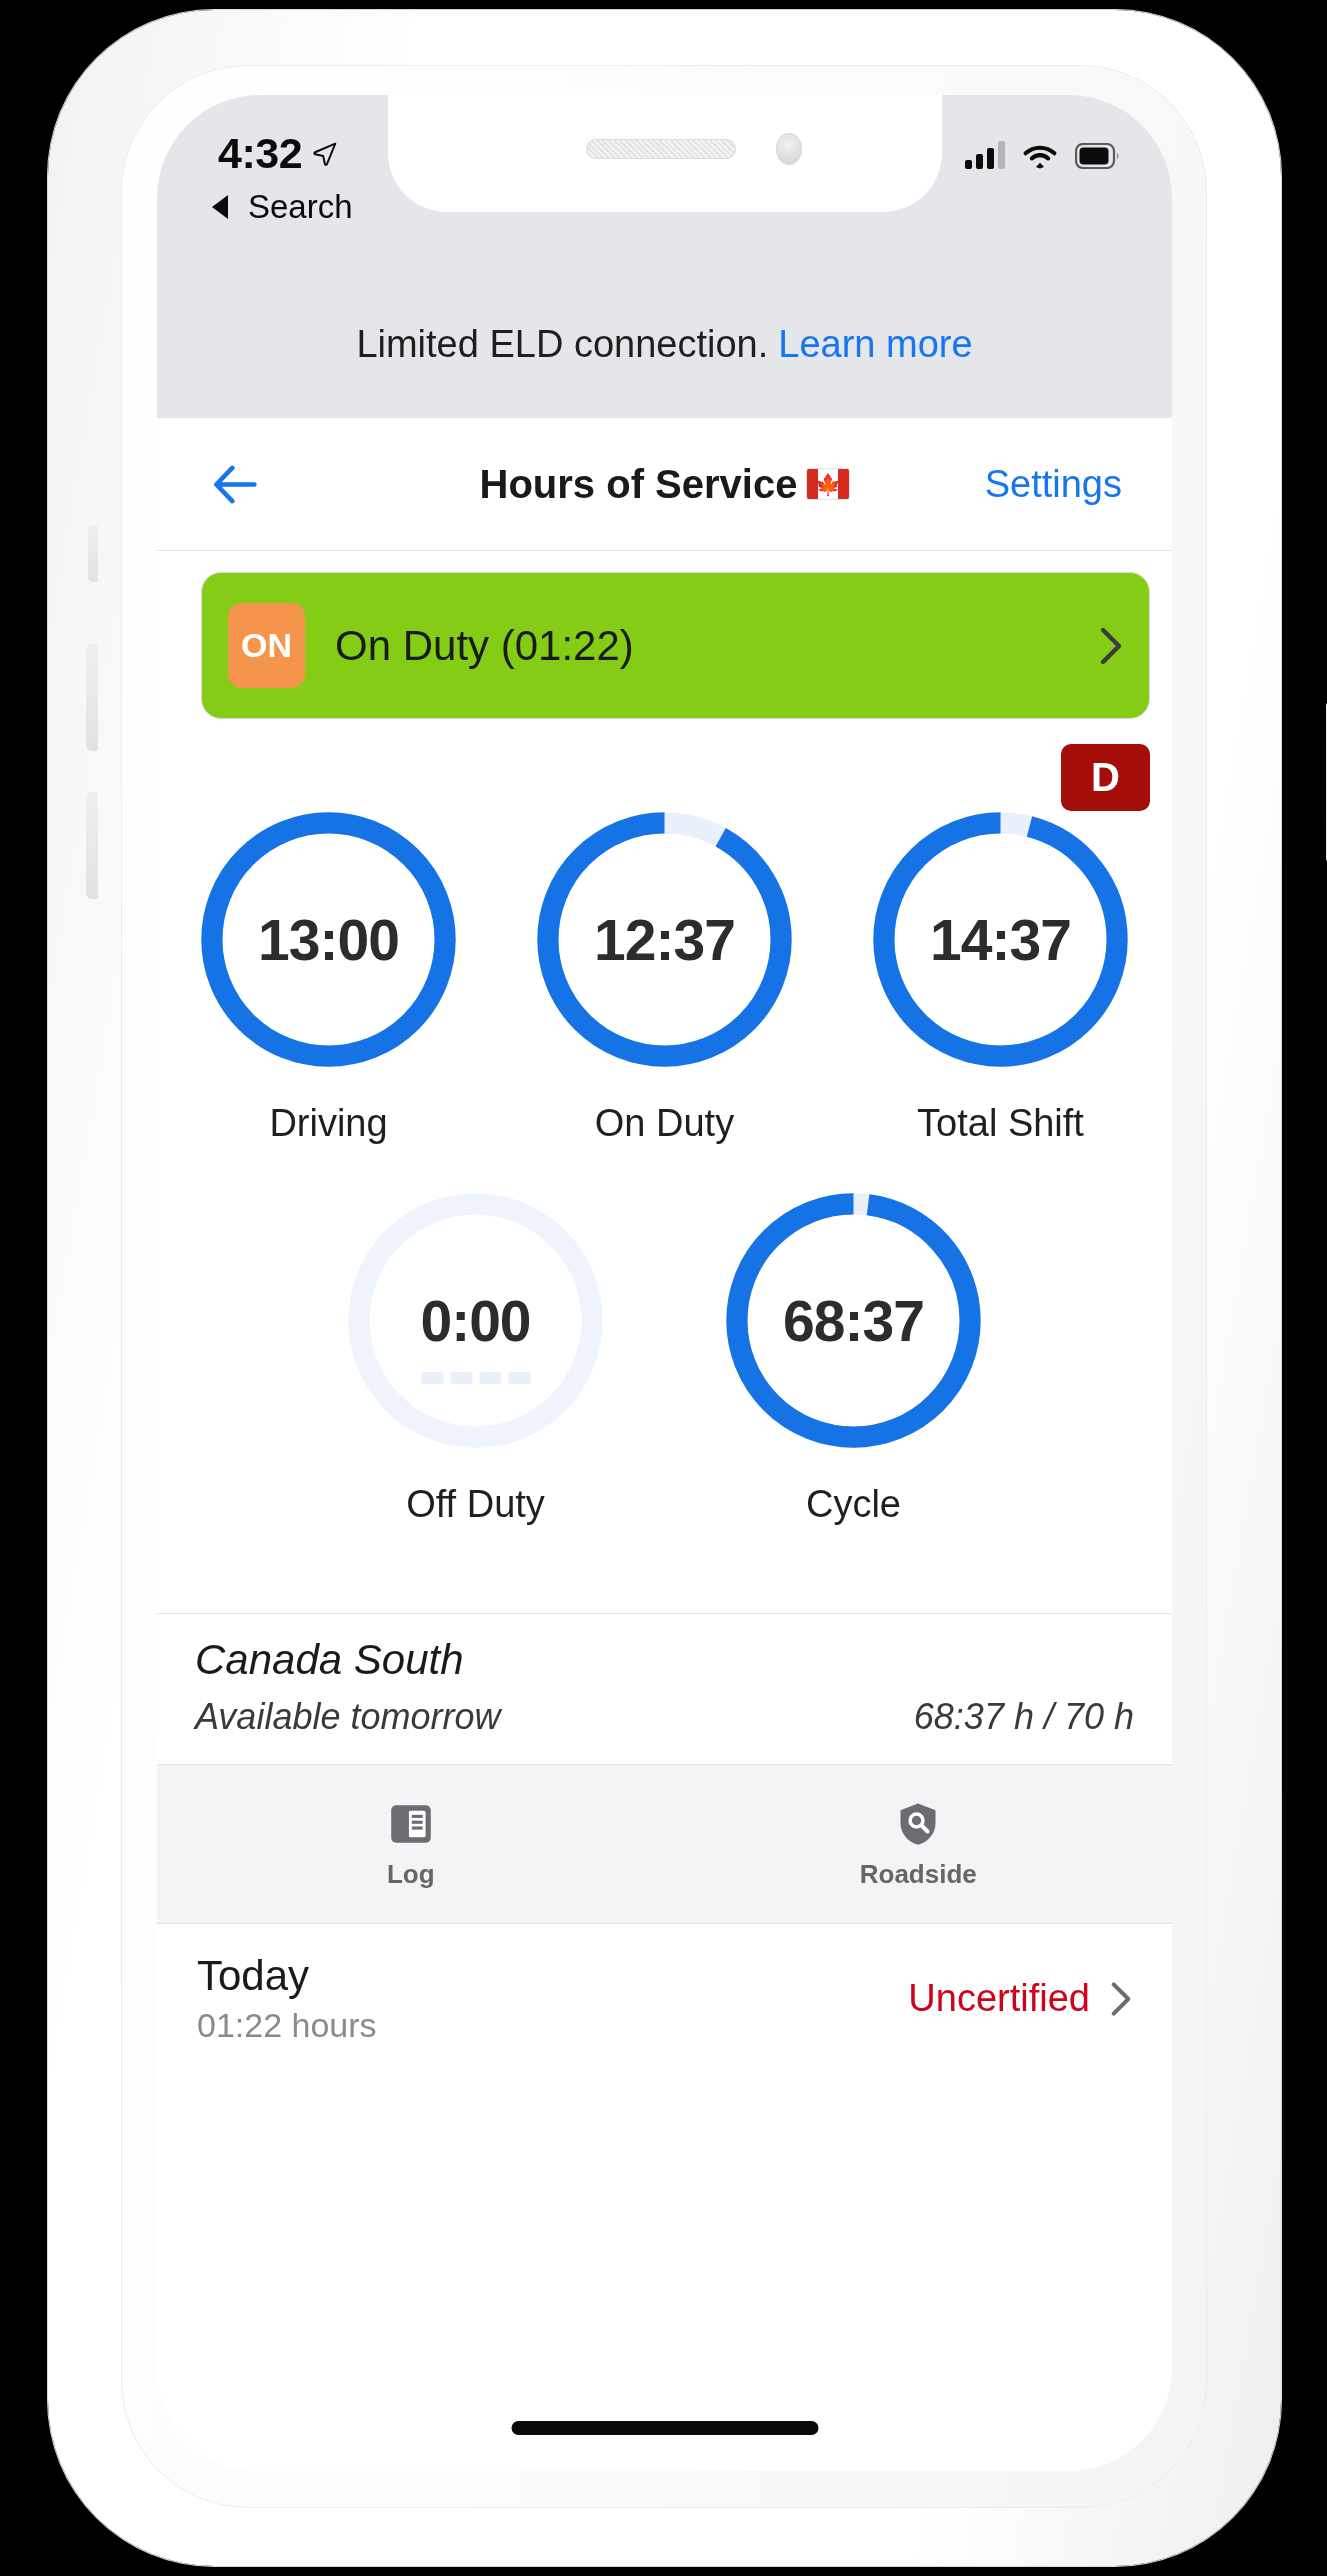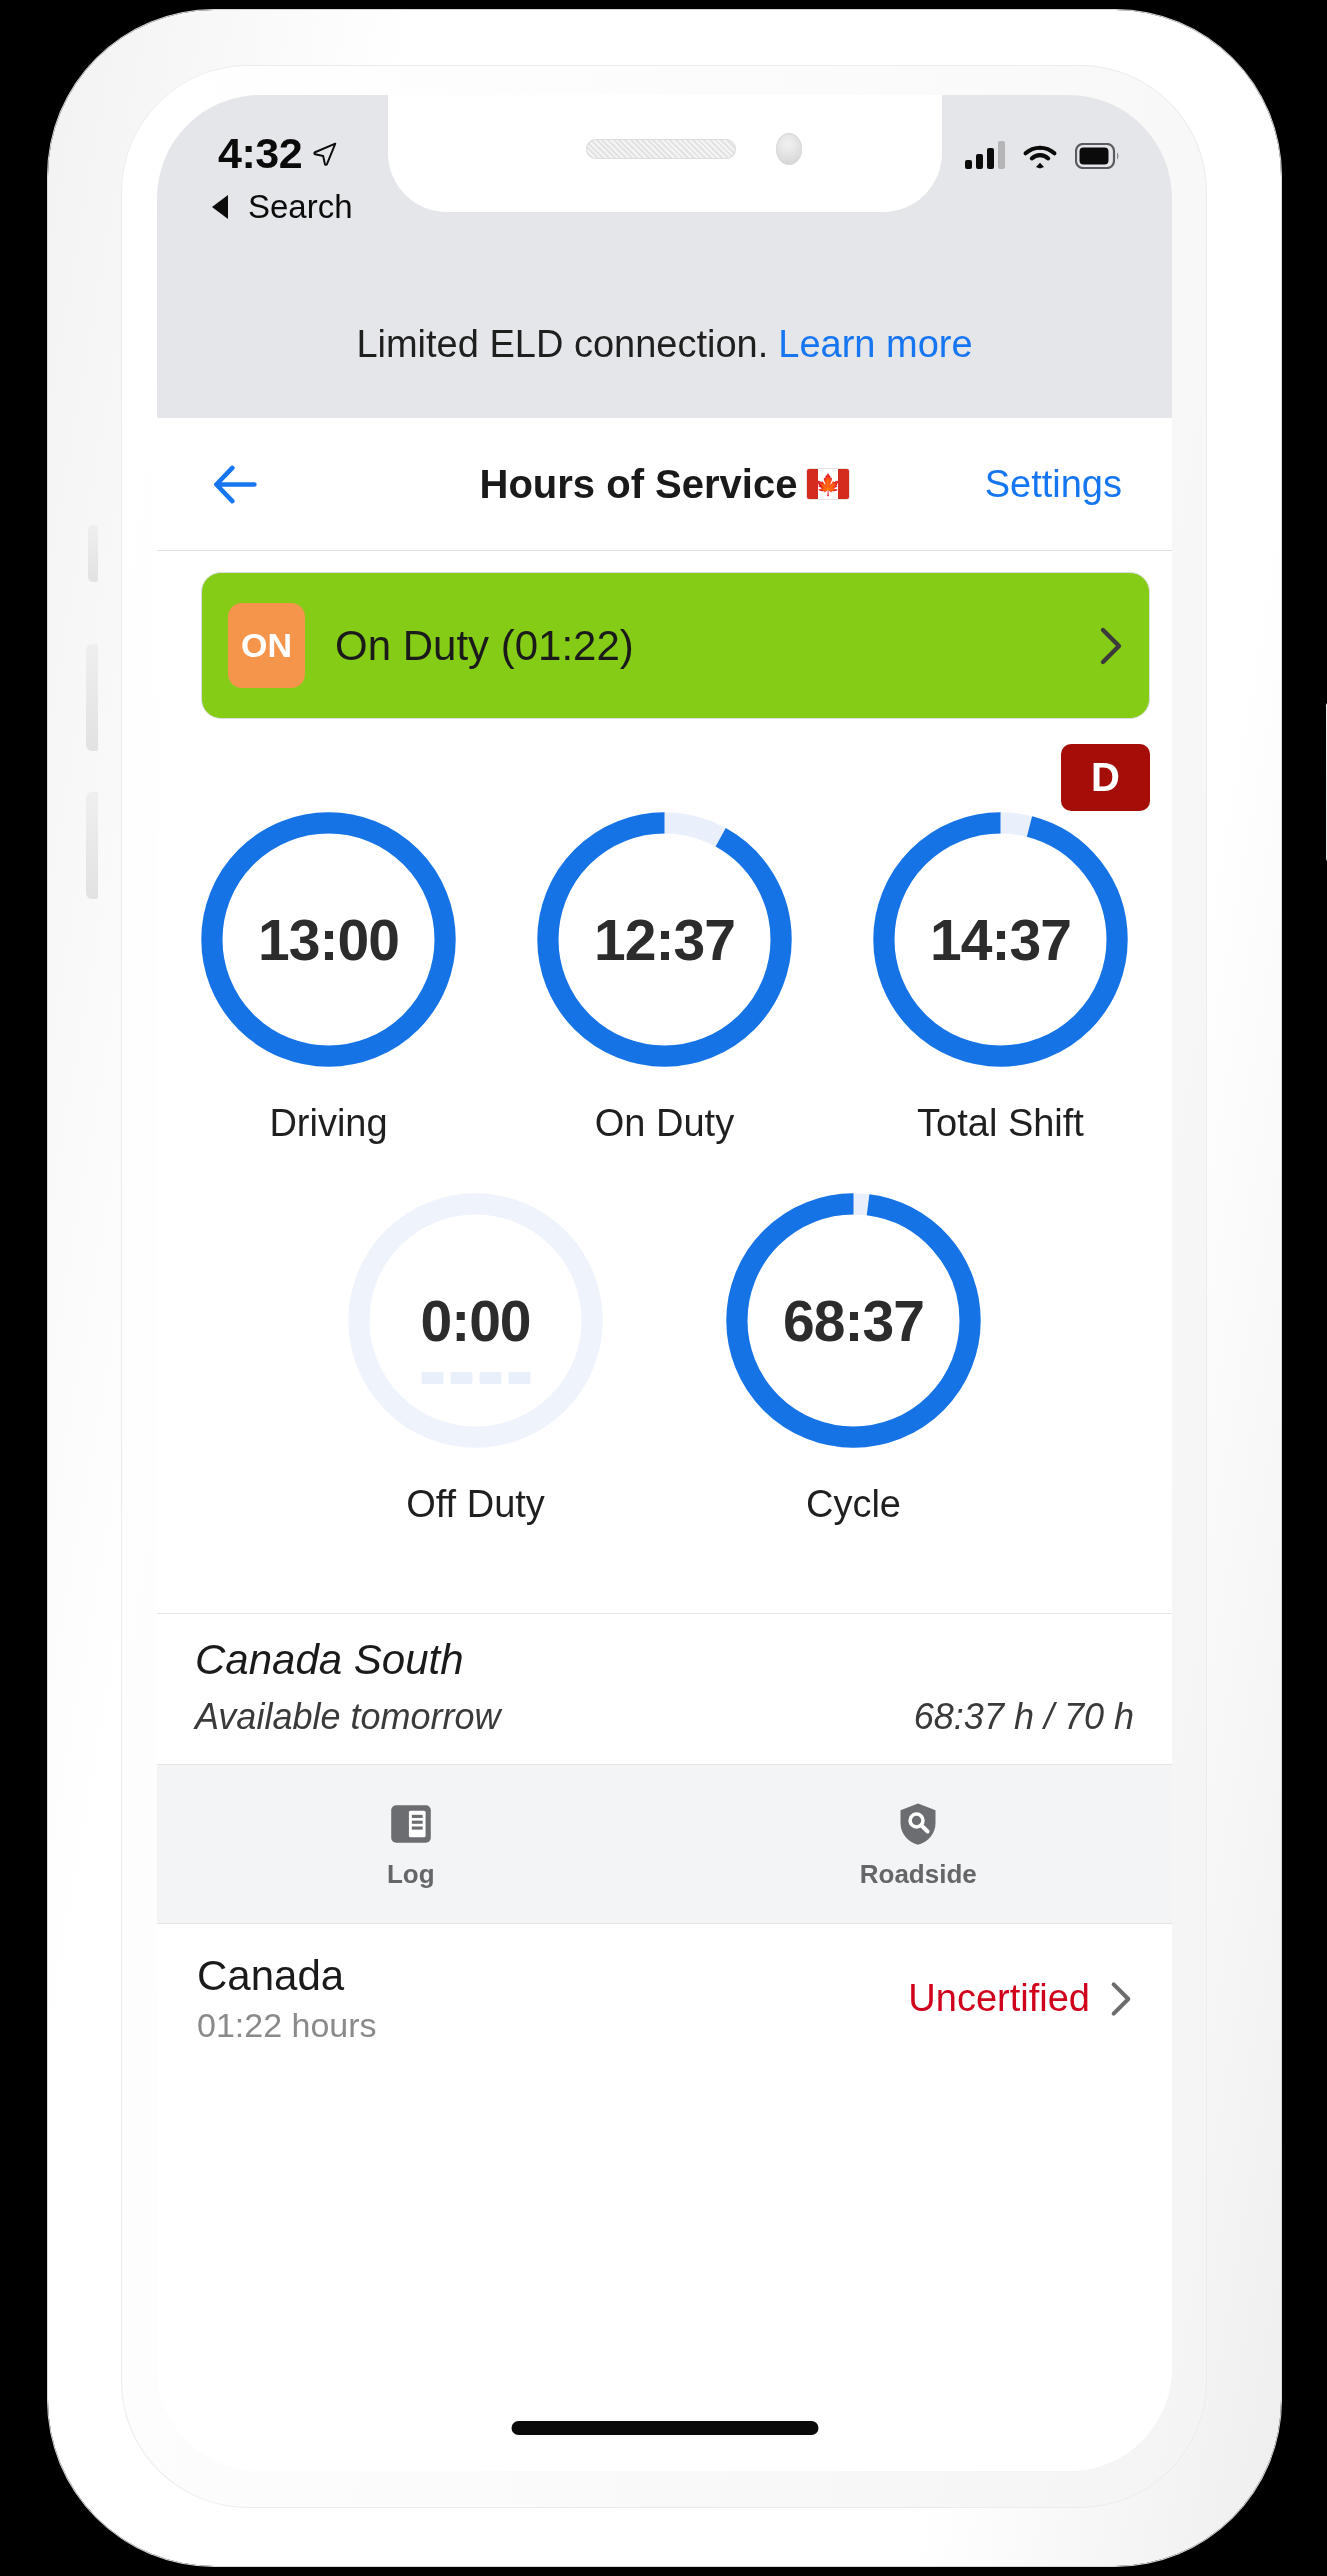--- a/index.html
+++ b/index.html
@@ -408,21 +408,21 @@
             <circle cx="11.3" cy="10.3" r="3.1" fill="none" stroke="#ffffff" stroke-width="1.7"></circle>
             <path d="M13.6 12.6l3 3" stroke="#ffffff" stroke-width="1.9" stroke-linecap="round"></path>
           </svg>
           <span class="tool-label">Roadside</span>
         </div>
 
       </div>
 
       <div id="today-row">
         <div id="today-left">
-          <span id="today-title">Canada</span>
+          <span id="today-title">Today</span>
           <span id="today-hours">01:22 hours</span>
         </div>
         <div id="today-right">
           <span id="today-status">Uncertified</span>
           <svg id="today-chevron" viewBox="0 0 12 20">
             <path d="M2 2l8 8-8 8" fill="none" stroke="#6d6d6d" stroke-width="2.2" stroke-linecap="round" stroke-linejoin="round"></path>
           </svg>
         </div>
       </div>
 

